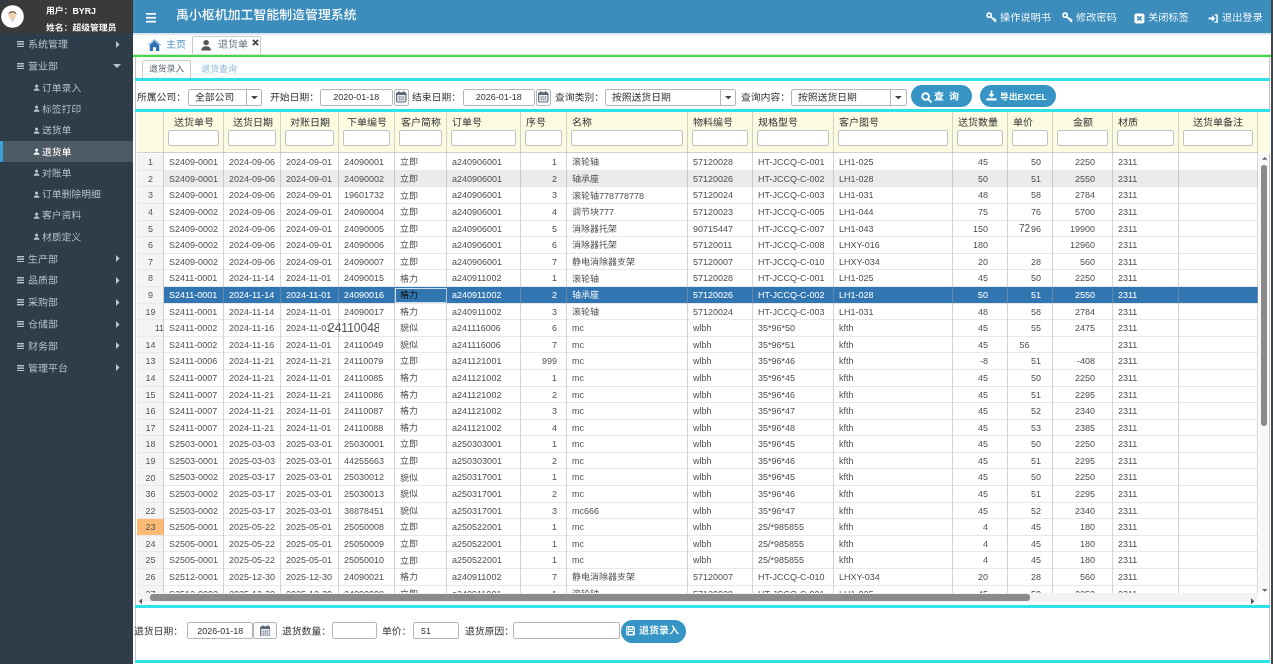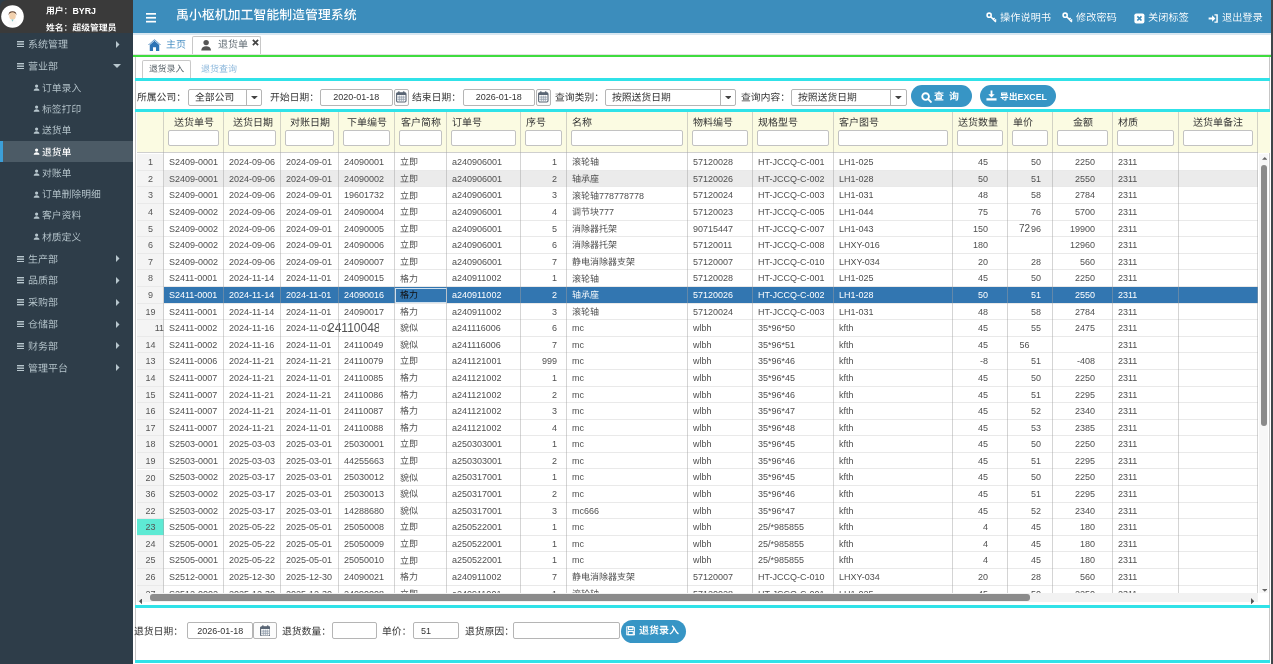--- a/index.html
+++ b/index.html
@@ -1157,37 +1157,37 @@
     <span style="position:absolute;left:702px;top:334.785px;width:113.5px;font-size:9px;color:#4f4f4f;line-height:10.62px;white-space:nowrap;overflow:hidden">kfth</span>
     <span style="position:absolute;left:815.5px;top:334.785px;width:35.5px;font-size:9px;color:#4f4f4f;line-height:10.62px;text-align:right;white-space:nowrap">45</span>
     <span style="position:absolute;left:871px;top:334.785px;width:33px;font-size:9px;color:#4f4f4f;line-height:10.62px;text-align:right;white-space:nowrap">51</span>
     <span style="position:absolute;left:916px;top:334.785px;width:42px;font-size:9px;color:#4f4f4f;line-height:10.62px;text-align:right;white-space:nowrap">2295</span>
     <span style="position:absolute;left:981px;top:334.785px;width:60.5px;font-size:9px;color:#4f4f4f;line-height:10.62px;white-space:nowrap;overflow:hidden">2311</span>
     <div style="position:absolute;left:0;top:348.39px;width:100%;height:16.59px;background:#fff;border-bottom:1px solid #e9e9e9;box-sizing:border-box"></div>
     <span style="position:absolute;left:0;top:348.39px;width:27px;height:16.59px;line-height:16.59px;background:#f4f4f4;border-bottom:1px solid #e9e9e9;box-sizing:border-box;text-align:center;font-size:9px;color:#555">22</span>
     <span style="position:absolute;left:32px;top:351.375px;width:55px;font-size:9px;color:#4f4f4f;line-height:10.62px;white-space:nowrap;overflow:hidden">S2503-0002</span>
     <span style="position:absolute;left:92px;top:351.375px;width:52px;font-size:9px;color:#4f4f4f;line-height:10.62px;white-space:nowrap;overflow:hidden">2025-03-17</span>
     <span style="position:absolute;left:149px;top:351.375px;width:53px;font-size:9px;color:#4f4f4f;line-height:10.62px;white-space:nowrap;overflow:hidden">2025-03-01</span>
-    <span style="position:absolute;left:207px;top:351.375px;width:50.5px;font-size:9px;color:#4f4f4f;line-height:10.62px;white-space:nowrap;overflow:hidden">14288680</span>
+    <span style="position:absolute;left:207px;top:351.375px;width:50.5px;font-size:9px;color:#4f4f4f;line-height:10.62px;white-space:nowrap;overflow:hidden">38878451</span>
     <svg style="position:absolute;left:262.5px;top:351.485px;overflow:visible" width="19" height="10" viewBox="0 0 422 222" fill="#4f4f4f">
       <use href="#c8c8c" x="0" y="176"></use>
       <use href="#c4f3c" x="200" y="176"></use>
     </svg>
     <span style="position:absolute;left:315px;top:351.375px;width:69px;font-size:9px;color:#4f4f4f;line-height:10.62px;white-space:nowrap;overflow:hidden">a250317001</span>
     <span style="position:absolute;left:384px;top:351.375px;width:36px;font-size:9px;color:#4f4f4f;line-height:10.62px;text-align:right;white-space:nowrap">3</span>
     <span style="position:absolute;left:435px;top:351.375px;width:116px;font-size:9px;color:#4f4f4f;line-height:10.62px;white-space:nowrap;overflow:hidden">mc666</span>
     <span style="position:absolute;left:556px;top:351.375px;width:60px;font-size:9px;color:#4f4f4f;line-height:10.62px;white-space:nowrap;overflow:hidden">wlbh</span>
     <span style="position:absolute;left:621px;top:351.375px;width:76px;font-size:9px;color:#4f4f4f;line-height:10.62px;white-space:nowrap;overflow:hidden">35*96*47</span>
     <span style="position:absolute;left:702px;top:351.375px;width:113.5px;font-size:9px;color:#4f4f4f;line-height:10.62px;white-space:nowrap;overflow:hidden">kfth</span>
     <span style="position:absolute;left:815.5px;top:351.375px;width:35.5px;font-size:9px;color:#4f4f4f;line-height:10.62px;text-align:right;white-space:nowrap">45</span>
     <span style="position:absolute;left:871px;top:351.375px;width:33px;font-size:9px;color:#4f4f4f;line-height:10.62px;text-align:right;white-space:nowrap">52</span>
     <span style="position:absolute;left:916px;top:351.375px;width:42px;font-size:9px;color:#4f4f4f;line-height:10.62px;text-align:right;white-space:nowrap">2340</span>
     <span style="position:absolute;left:981px;top:351.375px;width:60.5px;font-size:9px;color:#4f4f4f;line-height:10.62px;white-space:nowrap;overflow:hidden">2311</span>
     <div style="position:absolute;left:0;top:364.98px;width:100%;height:16.59px;background:#fff;border-bottom:1px solid #e9e9e9;box-sizing:border-box"></div>
-    <span style="position:absolute;left:0;top:364.98px;width:27px;height:16.59px;line-height:16.59px;background:#5eead4;border-bottom:1px solid #e9e9e9;box-sizing:border-box;text-align:center;font-size:9px;color:#555">23</span>
+    <span style="position:absolute;left:0;top:364.98px;width:27px;height:16.59px;line-height:16.59px;background:#fdba74;border-bottom:1px solid #e9e9e9;box-sizing:border-box;text-align:center;font-size:9px;color:#555">23</span>
     <span style="position:absolute;left:32px;top:367.965px;width:55px;font-size:9px;color:#4f4f4f;line-height:10.62px;white-space:nowrap;overflow:hidden">S2505-0001</span>
     <span style="position:absolute;left:92px;top:367.965px;width:52px;font-size:9px;color:#4f4f4f;line-height:10.62px;white-space:nowrap;overflow:hidden">2025-05-22</span>
     <span style="position:absolute;left:149px;top:367.965px;width:53px;font-size:9px;color:#4f4f4f;line-height:10.62px;white-space:nowrap;overflow:hidden">2025-05-01</span>
     <span style="position:absolute;left:207px;top:367.965px;width:50.5px;font-size:9px;color:#4f4f4f;line-height:10.62px;white-space:nowrap;overflow:hidden">25050008</span>
     <svg style="position:absolute;left:262.5px;top:368.075px;overflow:visible" width="19" height="10" viewBox="0 0 422 222" fill="#4f4f4f">
       <use href="#c7acb" x="0" y="176"></use>
       <use href="#c5373" x="200" y="176"></use>
     </svg>
     <span style="position:absolute;left:315px;top:367.965px;width:69px;font-size:9px;color:#4f4f4f;line-height:10.62px;white-space:nowrap;overflow:hidden">a250522001</span>
     <span style="position:absolute;left:384px;top:367.965px;width:36px;font-size:9px;color:#4f4f4f;line-height:10.62px;text-align:right;white-space:nowrap">1</span>

